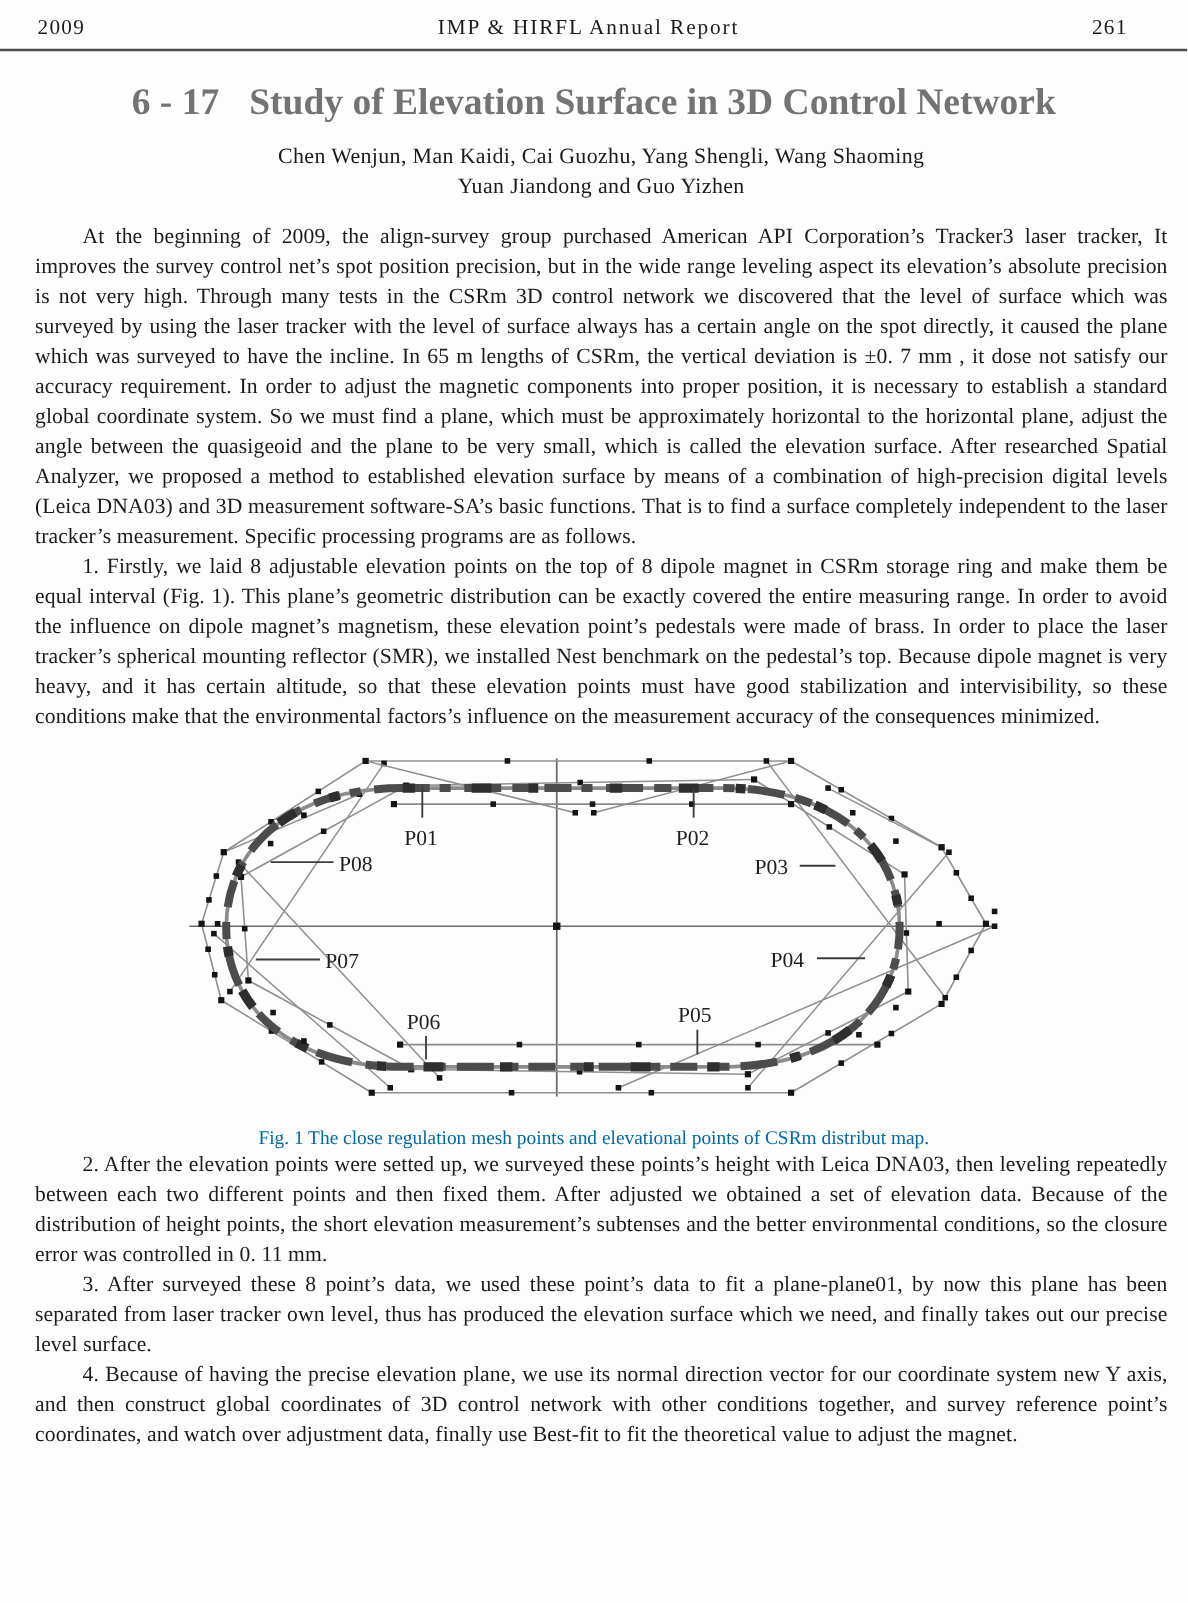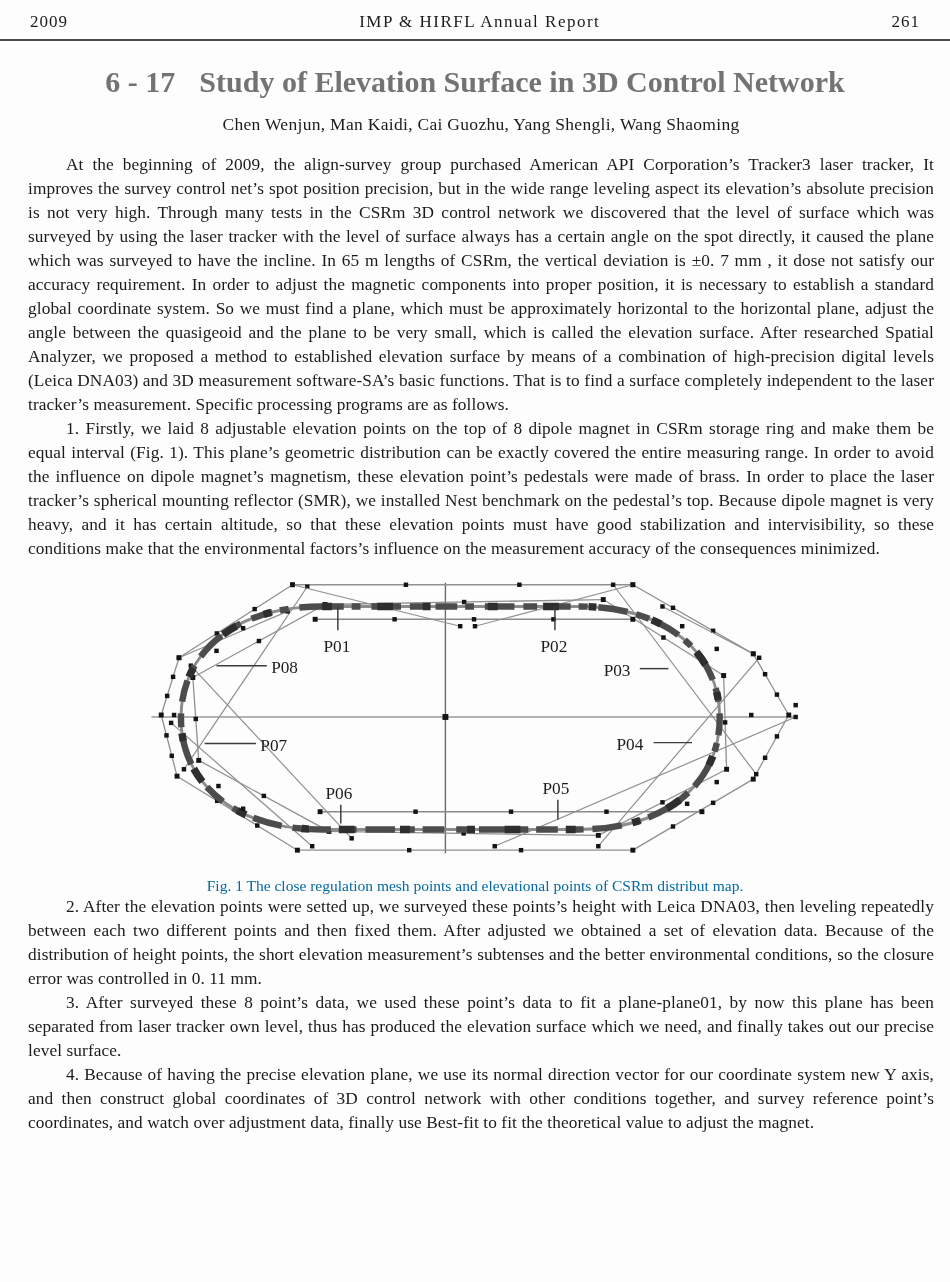--- a/index.html
+++ b/index.html
@@ -2,21 +2,21 @@
 <html><head>
 <meta charset="utf-8">
 <style>
   html,body{margin:0;padding:0;background:#ffffff;}
   .page{
     width:950px;height:1282px;background:#fdfdfd;overflow:hidden;position:relative;
     font-family:"Liberation Serif","DejaVu Serif",serif;color:#1b1b1b;
   }
   .hdr{
     display:flex;justify-content:space-between;align-items:baseline;
-    padding:12px 30px 7px 30px;border-bottom:2px solid #4d4d4d;
+    padding:12px 48px 7px 30px;border-bottom:2px solid #4d4d4d;
     font-size:17px;
   }
   .hdr .jt{letter-spacing:1.5px;}
   .hdr .yr,.hdr .pg{letter-spacing:1px;}
   h1.title{
     margin:24px 20px 0 20px;text-align:center;
     font-size:30px;font-weight:bold;color:#737373;
   }
   h1.title .sec{margin-right:24px;}
   .authors{
@@ -42,20 +42,21 @@
     <span class="jt">IMP &amp; HIRFL Annual Report</span>
     <span class="pg">261</span>
   </header>
 
   <h1 class="title">
     <span class="sec">6 - 17</span><span>Study of Elevation Surface in 3D Control Network</span>
   </h1>
 
   <div class="authors">
     <div>Chen Wenjun, Man Kaidi, Cai Guozhu, Yang Shengli, Wang Shaoming</div>
+    <div>Yuan Jiandong and Guo Yizhen</div>
   </div>
 
   <div class="bodytext">
     <p class="par first">At the beginning of 2009, the align-survey group purchased American API Corporation’s Tracker3 laser tracker, It improves the survey control net’s spot position precision, but in the wide range leveling aspect its elevation’s absolute precision is not very high. Through many tests in the CSRm 3D control network we discovered that the level of surface which was surveyed by using the laser tracker with the level of surface always has a certain angle on the spot directly, it caused the plane which was surveyed to have the incline. In 65 m lengths of CSRm, the vertical deviation is ±0. 7 mm , it dose not satisfy our accuracy requirement. In order to adjust the magnetic components into proper position, it is necessary to establish a standard global coordinate system. So we must find a plane, which must be approximately horizontal to the horizontal plane, adjust the angle between the quasigeoid and the plane to be very small, which is called the elevation surface. After researched Spatial Analyzer, we proposed a method to established elevation surface by means of a combination of high-precision digital levels (Leica DNA03) and 3D measurement software-SA’s basic functions. That is to find a surface completely independent to the laser tracker’s measurement. Specific processing programs are as follows.</p>
     <p class="par">1. Firstly, we laid 8 adjustable elevation points on the top of 8 dipole magnet in CSRm storage ring and make them be equal interval (Fig. 1). This plane’s geometric distribution can be exactly covered the entire measuring range. In order to avoid the influence on dipole magnet’s magnetism, these elevation point’s pedestals were made of brass. In order to place the laser tracker’s spherical mounting reflector (SMR), we installed Nest benchmark on the pedestal’s top. Because dipole magnet is very heavy, and it has certain altitude, so that these elevation points must have good stabilization and intervisibility, so these conditions make that the environmental factors’s influence on the measurement accuracy of the consequences minimized.</p>
   </div>
 
   <figure>
     <svg id="figsvg" viewBox="0 0 660 300" width="660" height="296" xmlns="http://www.w3.org/2000/svg">
         <line x1="2" y1="152" x2="655" y2="152" stroke="#6a6a6a" stroke-width="1.2"></line>

